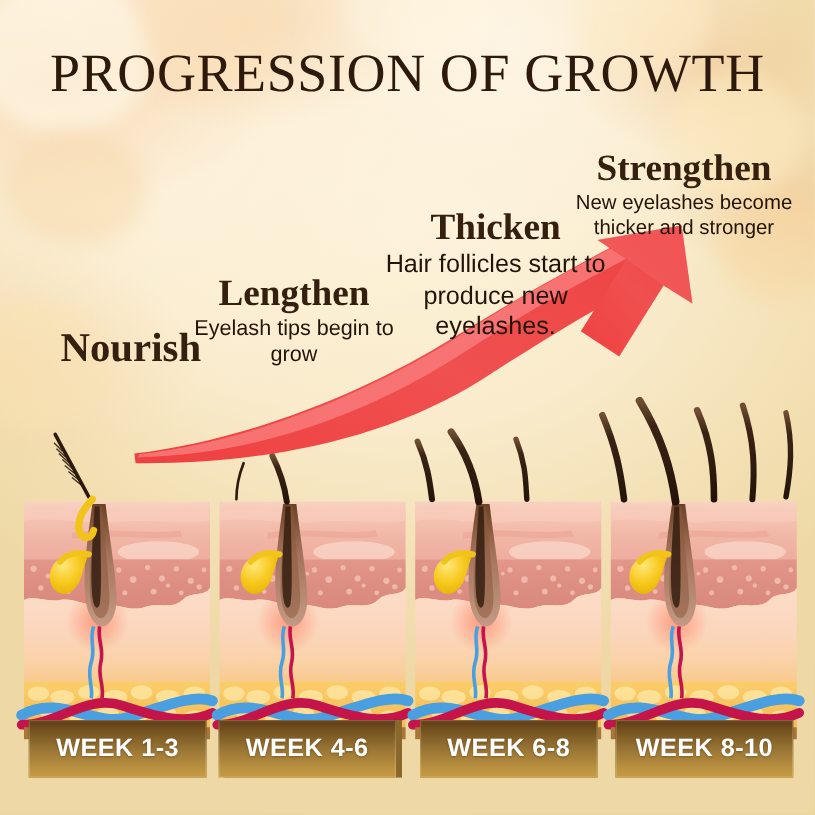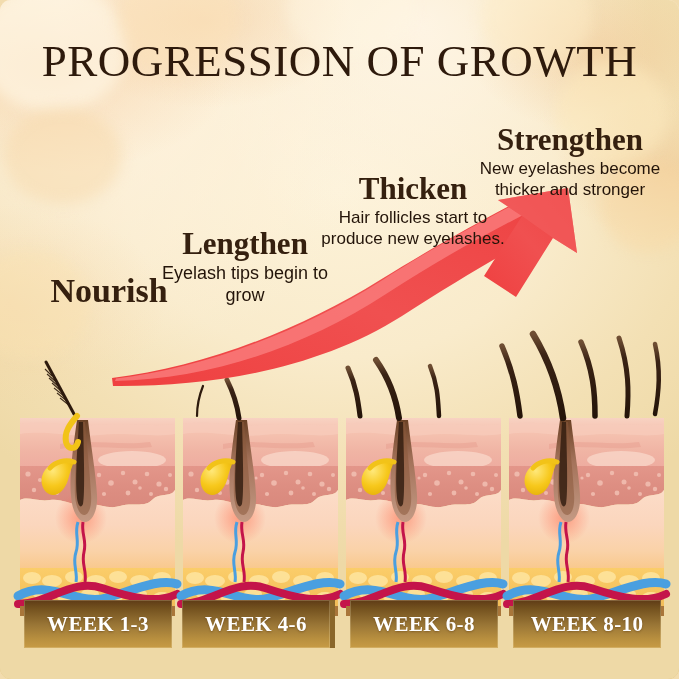--- a/index.html
+++ b/index.html
@@ -7,21 +7,20 @@
   body {
     font-family:"Liberation Sans", sans-serif;
     overflow:hidden;
     position:relative;
     background:#f2dcae;
   }
   #root {
     position:relative;
     width:679px; height:679px;
     overflow:hidden;
-    border-radius:11px;
   }
   
   .bg-base {
     position:absolute; inset:0;
     background:
       radial-gradient(circle at 12% 6%, rgba(255,244,227,0.95) 0%, rgba(255,238,214,0.0) 38%),
       radial-gradient(circle at 62% 4%, rgba(255,246,232,0.85) 0%, rgba(255,240,215,0.0) 30%),
       radial-gradient(ellipse 70% 55% at 50% 28%, #fdf2d8 0%, #f9ebcb 45%, #f3e0b4 75%, #eed9a6 100%),
       linear-gradient(175deg, #fbeed6 0%, #f8e9c9 28%, #f2dfb0 55%, #e8cf90 80%, #ddbf73 100%);
   }
@@ -70,21 +69,21 @@
     line-height:1.22;
   }
   #step-1 { left:14px;  top:253px; width:190px; }
   #step-1 .head { font-size:34px; }
   #step-1 .body { font-size:17px; }
   #step-2 { left:152px; top:208px; width:186px; }
   #step-2 .head { font-size:31px; }
   #step-2 .body { font-size:18px; }
   #step-3 { left:318px; top:153px; width:190px; }
   #step-3 .head { font-size:31px; }
-  #step-3 .body { font-size:17px; }
+  #step-3 .body { font-size:21px; }
   #step-4 { left:470px; top:104px; width:200px; }
   #step-4 .head { font-size:31px; }
   #step-4 .body { font-size:17px; }
 
   
   #arrow-svg { position:absolute; left:0; top:0; width:679px; height:679px; pointer-events:none; }
 
   
   .panels { position:absolute; left:0; top:0; width:679px; height:679px; }
   .week-band {
@@ -92,21 +91,21 @@
     background:linear-gradient(180deg,#5e3b16 0%, #74521f 18%, #9a7636 52%, #b9903f 82%, #c79b45 100%);
     display:flex; align-items:center; justify-content:center;
     box-shadow:inset 0 0 0 1px rgba(255,240,200,0.22);
   }
   .week-band span {
     color:#ffffff;
     font-weight:700;
     font-size:21px;
     letter-spacing:0.4px;
     text-shadow:0 1px 2px rgba(60,30,0,0.35);
-    font-family:Liberation Serif, serif;
+    font-family:Liberation Sans, sans-serif;
   }
 </style>
 </head>
 <body>
 
 <div id="root">
 
   <div class="bg-base"></div>
   <div class="bg-warm"></div>
   <div class="bokeh b1"></div>

